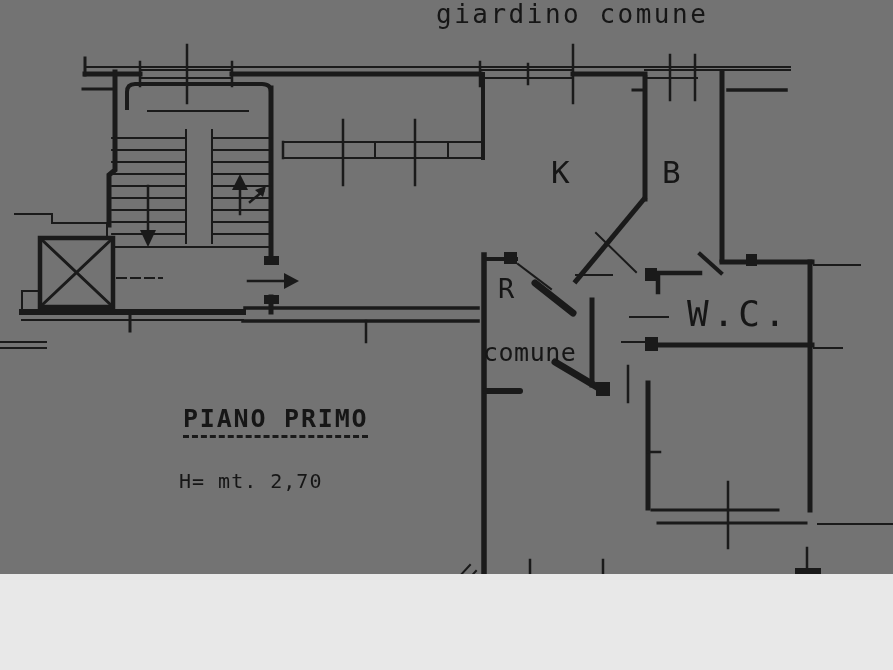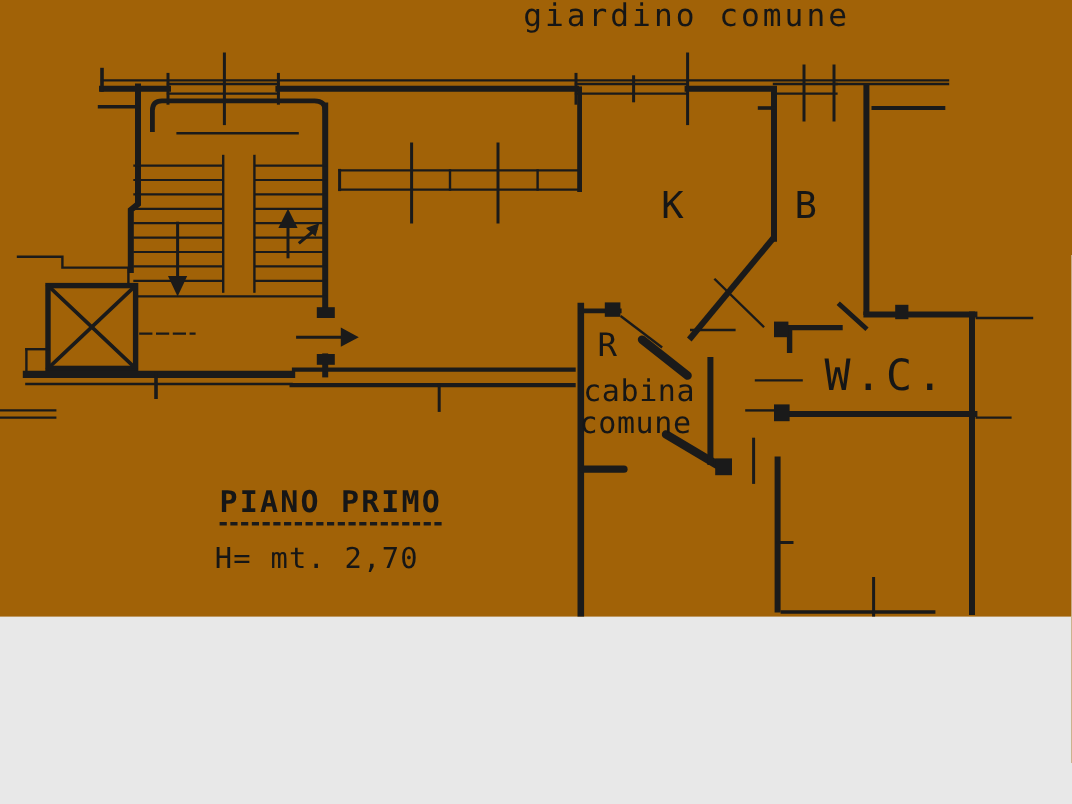--- a/index.html
+++ b/index.html
@@ -1,27 +1,27 @@
 <!DOCTYPE html>
 <html><head>
 <meta charset="utf-8">
 <style>
   html,body{margin:0;padding:0;background:#e8e8e8;}
   .sheet{
-    position:relative;width:893px;height:514px;background:#a16207;
+    position:relative;width:893px;height:574px;background:#737373;
     font-family:"DejaVu Sans Mono","Liberation Mono",monospace;
     color:#141414;overflow:hidden;text-decoration:underline;
   }
   svg{position:absolute;left:0;top:0;}
   .lbl{position:absolute;white-space:pre;line-height:1.05;color:#161616;}
   .lbl-garden{left:436px;top:1px;font-size:26px;letter-spacing:2.5px;}
   .lbl-portico{left:487px;top:631px;font-size:27px;letter-spacing:2.6px;}
   .lbl-floor{left:183px;top:406px;font-size:25px;letter-spacing:1.8px;font-weight:bold;
              border-bottom:3px dashed #1a1a1a;padding-bottom:3px;}
-  .lbl-height{left:179px;top:453px;font-size:24px;letter-spacing:1px;}
+  .lbl-height{left:179px;top:471px;font-size:20px;letter-spacing:1px;}
   .lbl-k{left:551px;top:156px;font-size:31px;}
   .lbl-b{left:662px;top:156px;font-size:31px;}
   .lbl-r{left:498px;top:275px;font-size:27px;}
   .lbl-cab1{left:486px;top:313px;font-size:25px;letter-spacing:.5px;}
   .lbl-cab2{left:483px;top:340px;font-size:25px;letter-spacing:.5px;}
   .lbl-wc{left:687px;top:295px;font-size:36px;letter-spacing:4px;}
 </style>
 </head>
 <body>
 
@@ -227,16 +227,15 @@
     <line x1="603" y1="560" x2="603" y2="612" stroke-width="2.5"></line>
   </g>
 </svg>
 
   <div class="lbl lbl-garden">giardino comune</div>
   <div class="lbl lbl-floor">PIANO PRIMO</div>
   <div class="lbl lbl-height">H= mt. 2,70</div>
   <div class="lbl lbl-k">K</div>
   <div class="lbl lbl-b">B</div>
   <div class="lbl lbl-r">R</div>
-  <div class="lbl lbl-cab1">cabina</div>
   <div class="lbl lbl-cab2">comune</div>
   <div class="lbl lbl-wc">W.C.</div>
 </div>
 
 </body></html>

